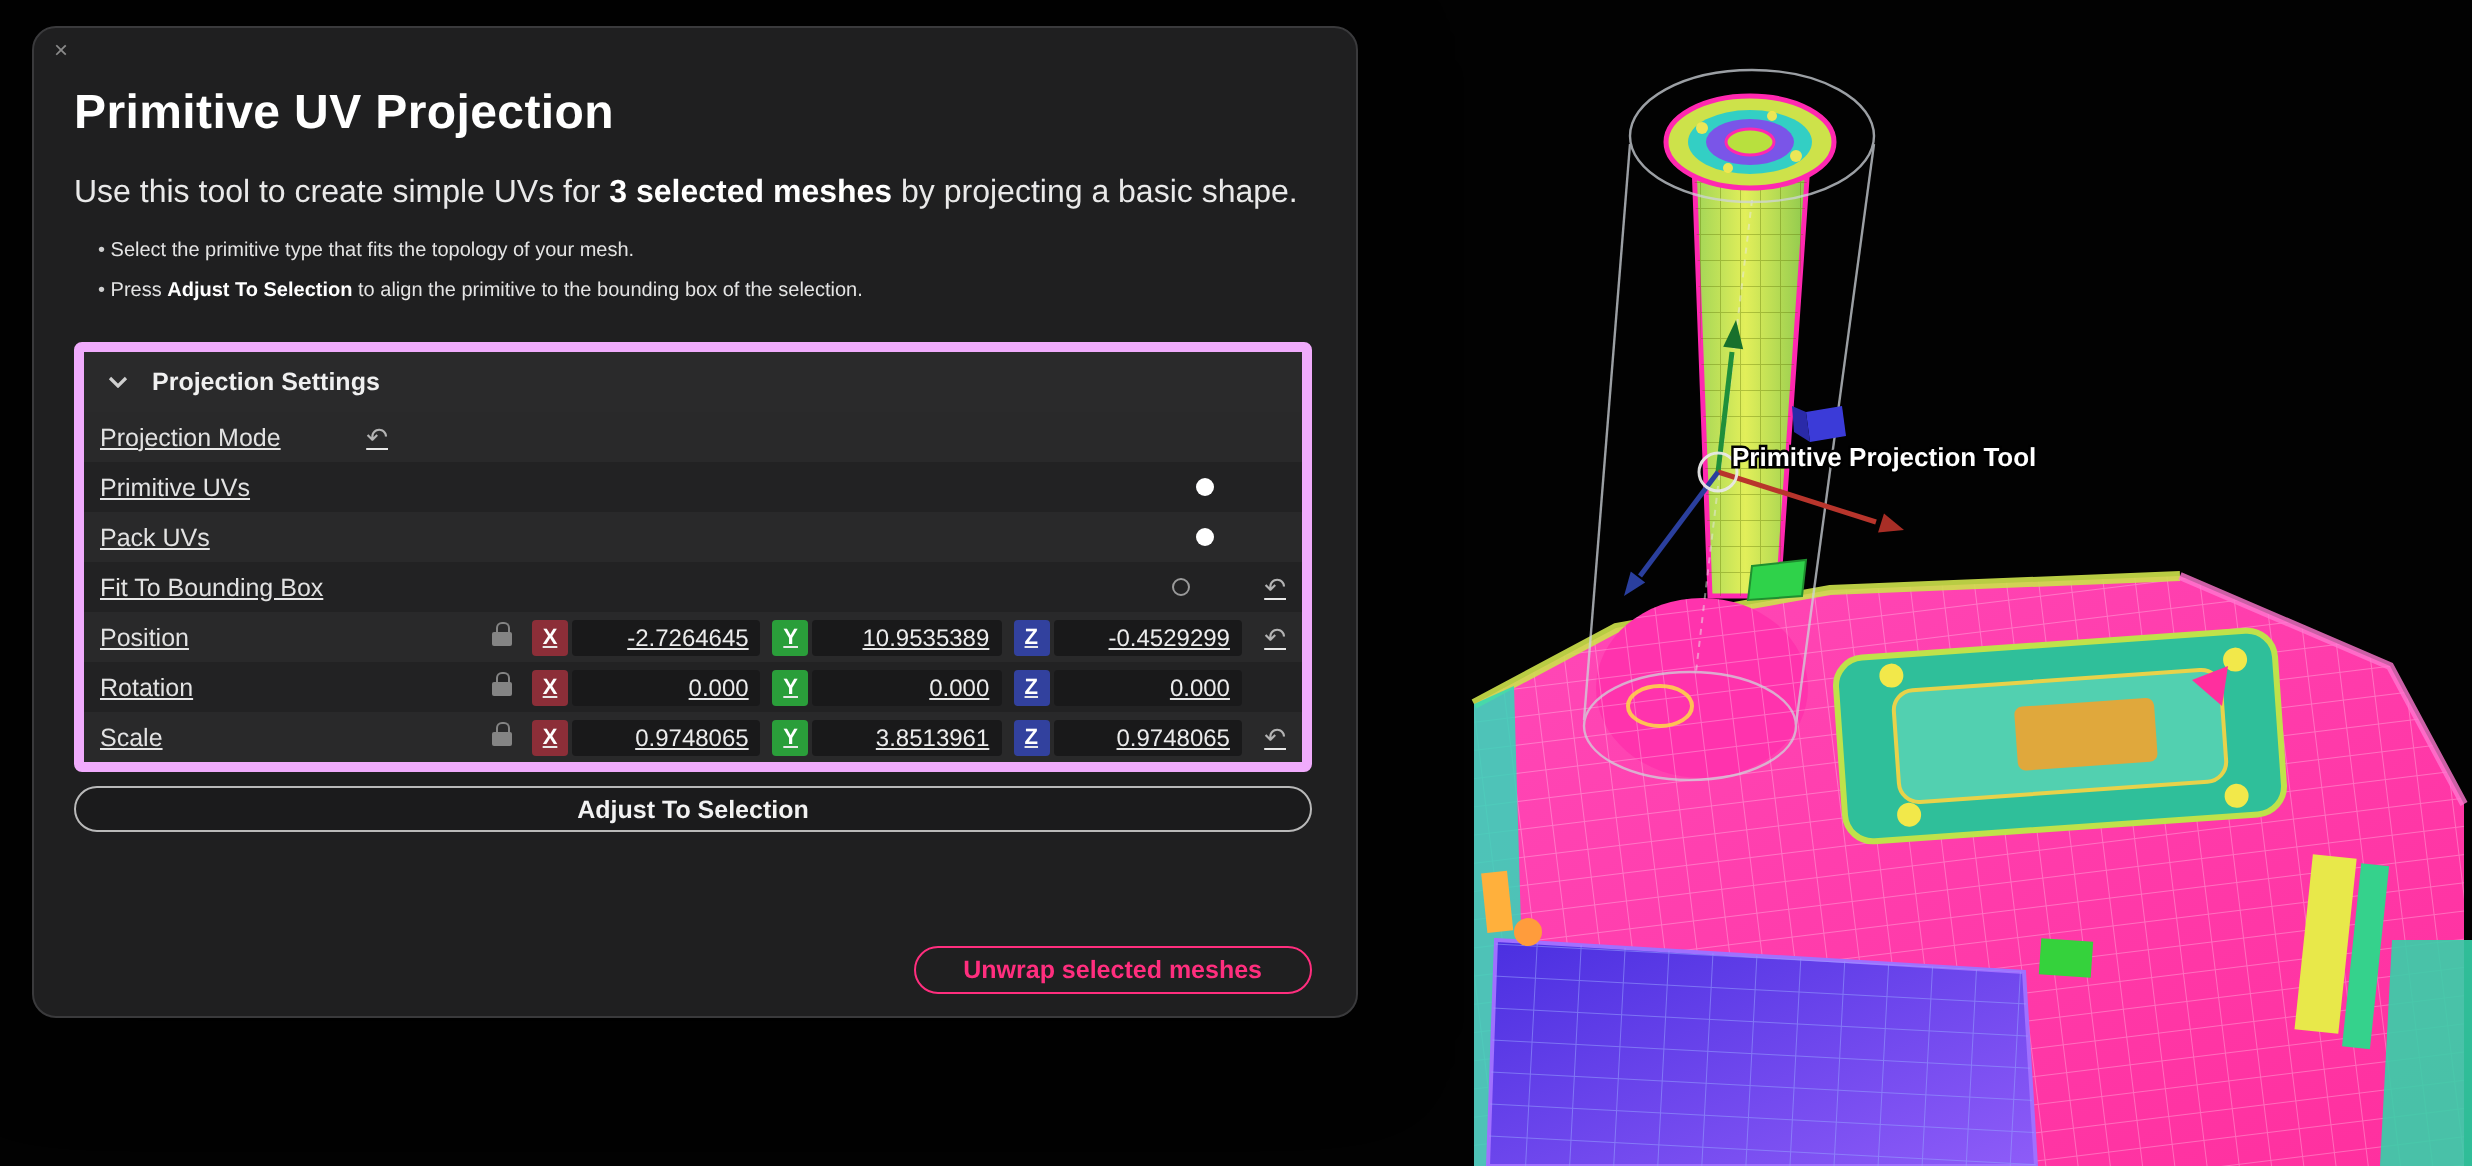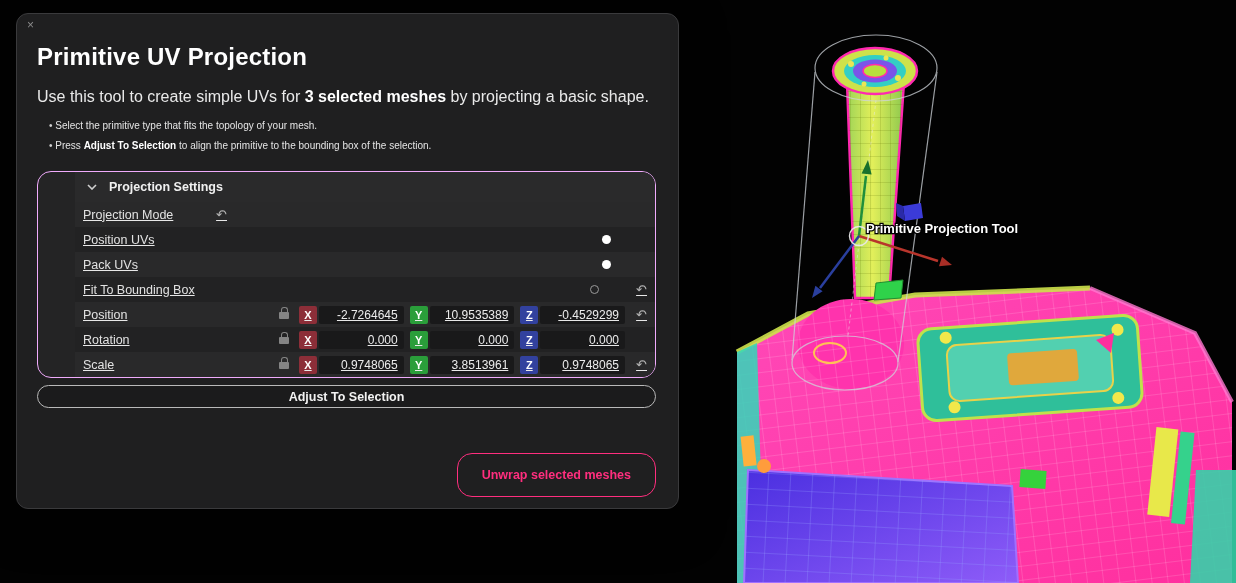--- a/index.html
+++ b/index.html
@@ -14,21 +14,21 @@
           box-shadow:0 14px 44px rgba(0,0,0,.7);z-index:2;box-sizing:border-box;
           padding:24px 22px 0 20px;}
   .close{position:absolute;left:10px;top:5px;color:#8a8a8a;font-size:12px;line-height:12px;cursor:default;}
   h1.title{margin:4px 0 0 0;font-size:24px;line-height:30px;font-weight:bold;color:#fff;letter-spacing:.2px;}
   .intro{margin-top:16px;font-size:16px;color:#e9e9e9;}
   .intro b,.bullet b{font-weight:bold;color:#fff;}
   .bullets{margin:10px 0 0 12px;}
   .bullet{font-size:10px;line-height:20px;color:#e4e4e4;}
   .bullet::before{content:"• ";color:#cfcfcf;}
 
-  .section{margin-top:15px;border:1px solid #f0abfc;border-radius:14px;overflow:hidden;background:#242425;padding-left:37px;}
+  .section{margin-top:15px;border:5px solid #f0abfc;border-radius:4px;overflow:hidden;background:#242425;}
   .sec-header{display:flex;align-items:center;height:30px;padding:0 12px;background:#2a2a2b;
               gap:12px;font-size:12.5px;font-weight:bold;color:#f0f0f0;}
   .chev{display:inline-flex;}
   .rows{}
   .row{display:flex;align-items:center;height:25px;padding:0 8px;font-size:12.5px;text-decoration:underline;}
   .rows .row:nth-child(odd){background:#29292a;}
   .rows .row:nth-child(even){background:#222223;}
   .row .label{color:#e2e2e2;}
   .mode-label{flex:0 0 122px;}
   .combo{flex:1;display:flex;align-items:center;height:21px;padding:0 6px;color:#ececec;
@@ -49,21 +49,21 @@
         font-weight:bold;font-size:11px;color:#fff;border-radius:2px;flex:0 0 18px;}
   .axis.x{background:var(--axis-x,#8c2e38);}
   .axis.y{background:var(--axis-y,#2a9e3a);}
   .axis.z{background:var(--axis-z,#32419e);}
   .value{flex:1;height:18px;background:#19191a;color:#ececec;font-size:12px;display:flex;
          align-items:center;justify-content:flex-end;padding:0 6px;border-radius:2px;cursor:text;}
 
   .adjust{display:block;width:100%;height:23px;margin-top:7px;border-radius:12px;
           border:1px solid #b9b9b9;background:#1b1b1c;color:#f2f2f2;font-weight:bold;
           font-size:12.5px;font-family:"Liberation Sans",sans-serif;cursor:pointer;}
-  .unwrap{position:absolute;right:22px;bottom:11px;height:44px;padding:0 24px;border-radius:15px;
+  .unwrap{position:absolute;right:22px;bottom:11px;height:24px;padding:0 24px;border-radius:15px;
           border:1.5px solid var(--accent,#ff2e7e);background:transparent;color:var(--accent,#ff2e7e);
           font-weight:bold;font-size:12.5px;font-family:"Liberation Sans",sans-serif;cursor:pointer;}
 </style>
 </head>
 <body>
 
 <div class="stage">
 
   <div class="viewport">
     <svg width="536" height="583" viewBox="700 0 536 583" xmlns="http://www.w3.org/2000/svg">
@@ -211,21 +211,21 @@
       <div class="rows">
 
         <div class="row">
           <span class="label mode-label">Projection Mode</span>
           <div class="undo-cell">
               <span class="undo">↶</span>
             </div>
         </div>
 
         <div class="row">
-          <span class="label">Position UVs</span>
+          <span class="label">Primitive UVs</span>
           <span class="toggle on"></span>
           <div class="undo-cell"></div>
         </div>
 
         <div class="row">
           <span class="label">Pack UVs</span>
           <span class="toggle on"></span>
           <div class="undo-cell"></div>
         </div>
 

